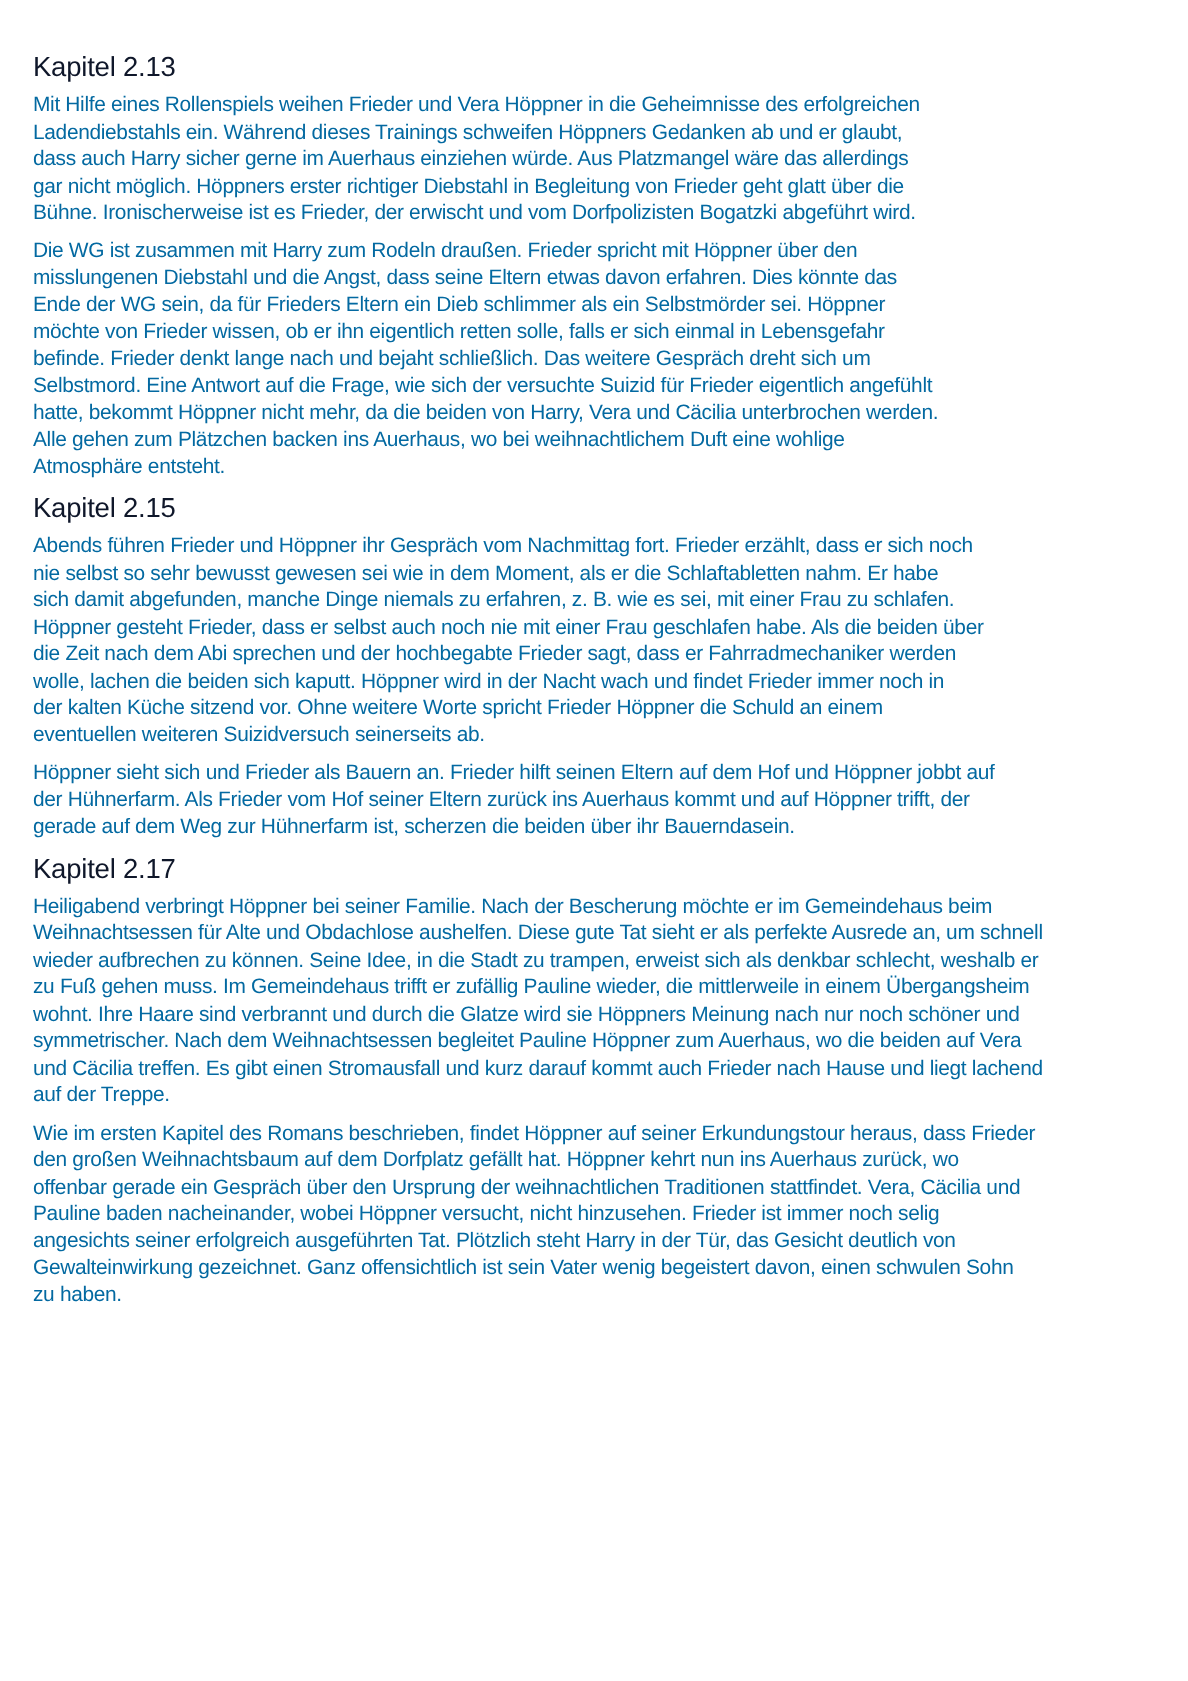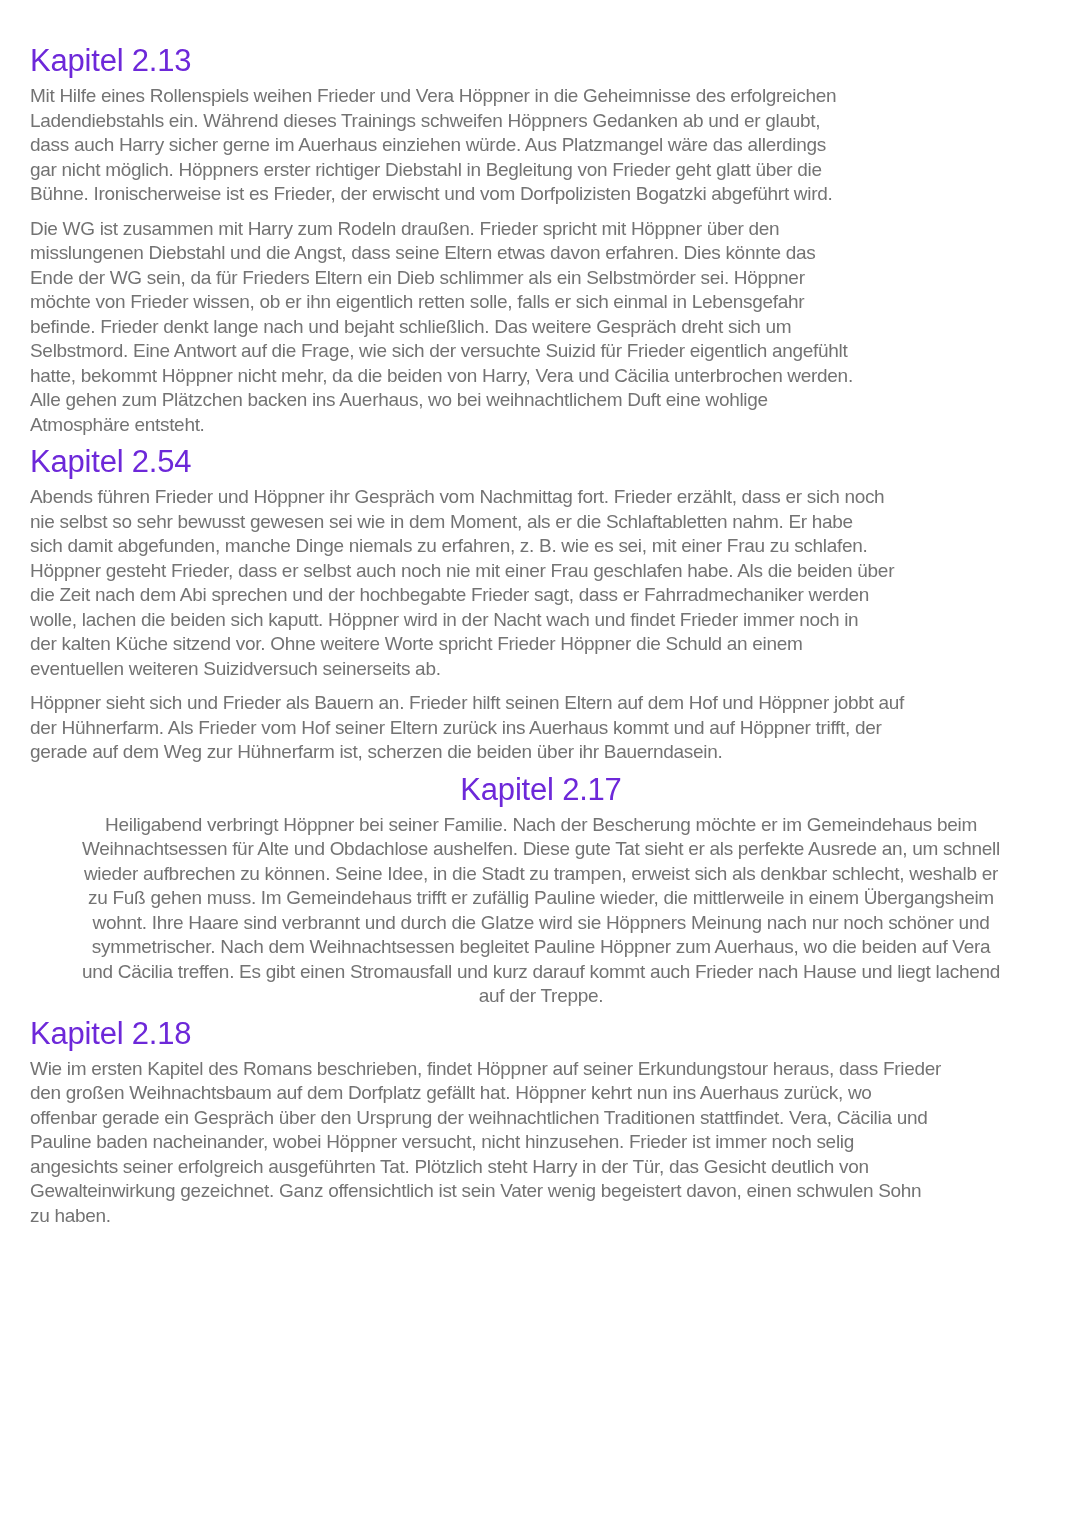--- a/index.html
+++ b/index.html
@@ -16,44 +16,43 @@
   }
   .page {
     box-sizing: border-box;
     width: 1080px;
     height: 1528px;
     padding: 46px 28px 0 30px;
     background: #ffffff;
   }
   .chapter-heading {
     font-family: "Liberation Sans", sans-serif;
-    font-size: 31px;
+    font-size: 25px;
     font-weight: 400;
     line-height: 30px;
-    color: #6d28d9;
+    color: #0f172a;
     margin: 10px 0 8px 0;
     letter-spacing: -0.2px;
   }
   .section:first-child .chapter-heading {
     margin-top: 0;
   }
   .chapter-summary {
     font-family: "Liberation Sans", sans-serif;
     font-size: 19px;
     font-weight: 400;
     line-height: 24.5px;
-    color: #737373;
+    color: #0369a1;
     letter-spacing: -0.3px;
     margin: 0 0 10px 0;
     white-space: pre-line;
     max-width: 1022px;
   }
   .gap-extra {
     margin-top: 8px;
-    text-align: center;
   }
 </style>
 </head>
 <body>
 
 <div class="page">
 
   <div class="section">
     <h2 class="chapter-heading">Kapitel 2.13</h2>
     <p class="chapter-summary">Mit Hilfe eines Rollenspiels weihen Frieder und Vera Höppner in die Geheimnisse des erfolgreichen
@@ -69,21 +68,21 @@
 Ende der WG sein, da für Frieders Eltern ein Dieb schlimmer als ein Selbstmörder sei. Höppner
 möchte von Frieder wissen, ob er ihn eigentlich retten solle, falls er sich einmal in Lebensgefahr
 befinde. Frieder denkt lange nach und bejaht schließlich. Das weitere Gespräch dreht sich um
 Selbstmord. Eine Antwort auf die Frage, wie sich der versuchte Suizid für Frieder eigentlich angefühlt
 hatte, bekommt Höppner nicht mehr, da die beiden von Harry, Vera und Cäcilia unterbrochen werden.
 Alle gehen zum Plätzchen backen ins Auerhaus, wo bei weihnachtlichem Duft eine wohlige
 Atmosphäre entsteht.</p>
   </div>
 
   <div class="section">
-    <h2 class="chapter-heading">Kapitel 2.54</h2>
+    <h2 class="chapter-heading">Kapitel 2.15</h2>
     <p class="chapter-summary">Abends führen Frieder und Höppner ihr Gespräch vom Nachmittag fort. Frieder erzählt, dass er sich noch
 nie selbst so sehr bewusst gewesen sei wie in dem Moment, als er die Schlaftabletten nahm. Er habe
 sich damit abgefunden, manche Dinge niemals zu erfahren, z. B. wie es sei, mit einer Frau zu schlafen.
 Höppner gesteht Frieder, dass er selbst auch noch nie mit einer Frau geschlafen habe. Als die beiden über
 die Zeit nach dem Abi sprechen und der hochbegabte Frieder sagt, dass er Fahrradmechaniker werden
 wolle, lachen die beiden sich kaputt. Höppner wird in der Nacht wach und findet Frieder immer noch in
 der kalten Küche sitzend vor. Ohne weitere Worte spricht Frieder Höppner die Schuld an einem
 eventuellen weiteren Suizidversuch seinerseits ab.</p>
   </div>
 
@@ -99,21 +98,20 @@
 Weihnachtsessen für Alte und Obdachlose aushelfen. Diese gute Tat sieht er als perfekte Ausrede an, um schnell
 wieder aufbrechen zu können. Seine Idee, in die Stadt zu trampen, erweist sich als denkbar schlecht, weshalb er
 zu Fuß gehen muss. Im Gemeindehaus trifft er zufällig Pauline wieder, die mittlerweile in einem Übergangsheim
 wohnt. Ihre Haare sind verbrannt und durch die Glatze wird sie Höppners Meinung nach nur noch schöner und
 symmetrischer. Nach dem Weihnachtsessen begleitet Pauline Höppner zum Auerhaus, wo die beiden auf Vera
 und Cäcilia treffen. Es gibt einen Stromausfall und kurz darauf kommt auch Frieder nach Hause und liegt lachend
 auf der Treppe.</p>
   </div>
 
   <div class="section">
-    <h2 class="chapter-heading">Kapitel 2.18</h2>
     <p class="chapter-summary">Wie im ersten Kapitel des Romans beschrieben, findet Höppner auf seiner Erkundungstour heraus, dass Frieder
 den großen Weihnachtsbaum auf dem Dorfplatz gefällt hat. Höppner kehrt nun ins Auerhaus zurück, wo
 offenbar gerade ein Gespräch über den Ursprung der weihnachtlichen Traditionen stattfindet. Vera, Cäcilia und
 Pauline baden nacheinander, wobei Höppner versucht, nicht hinzusehen. Frieder ist immer noch selig
 angesichts seiner erfolgreich ausgeführten Tat. Plötzlich steht Harry in der Tür, das Gesicht deutlich von
 Gewalteinwirkung gezeichnet. Ganz offensichtlich ist sein Vater wenig begeistert davon, einen schwulen Sohn
 zu haben.</p>
   </div>
 
 </div>

